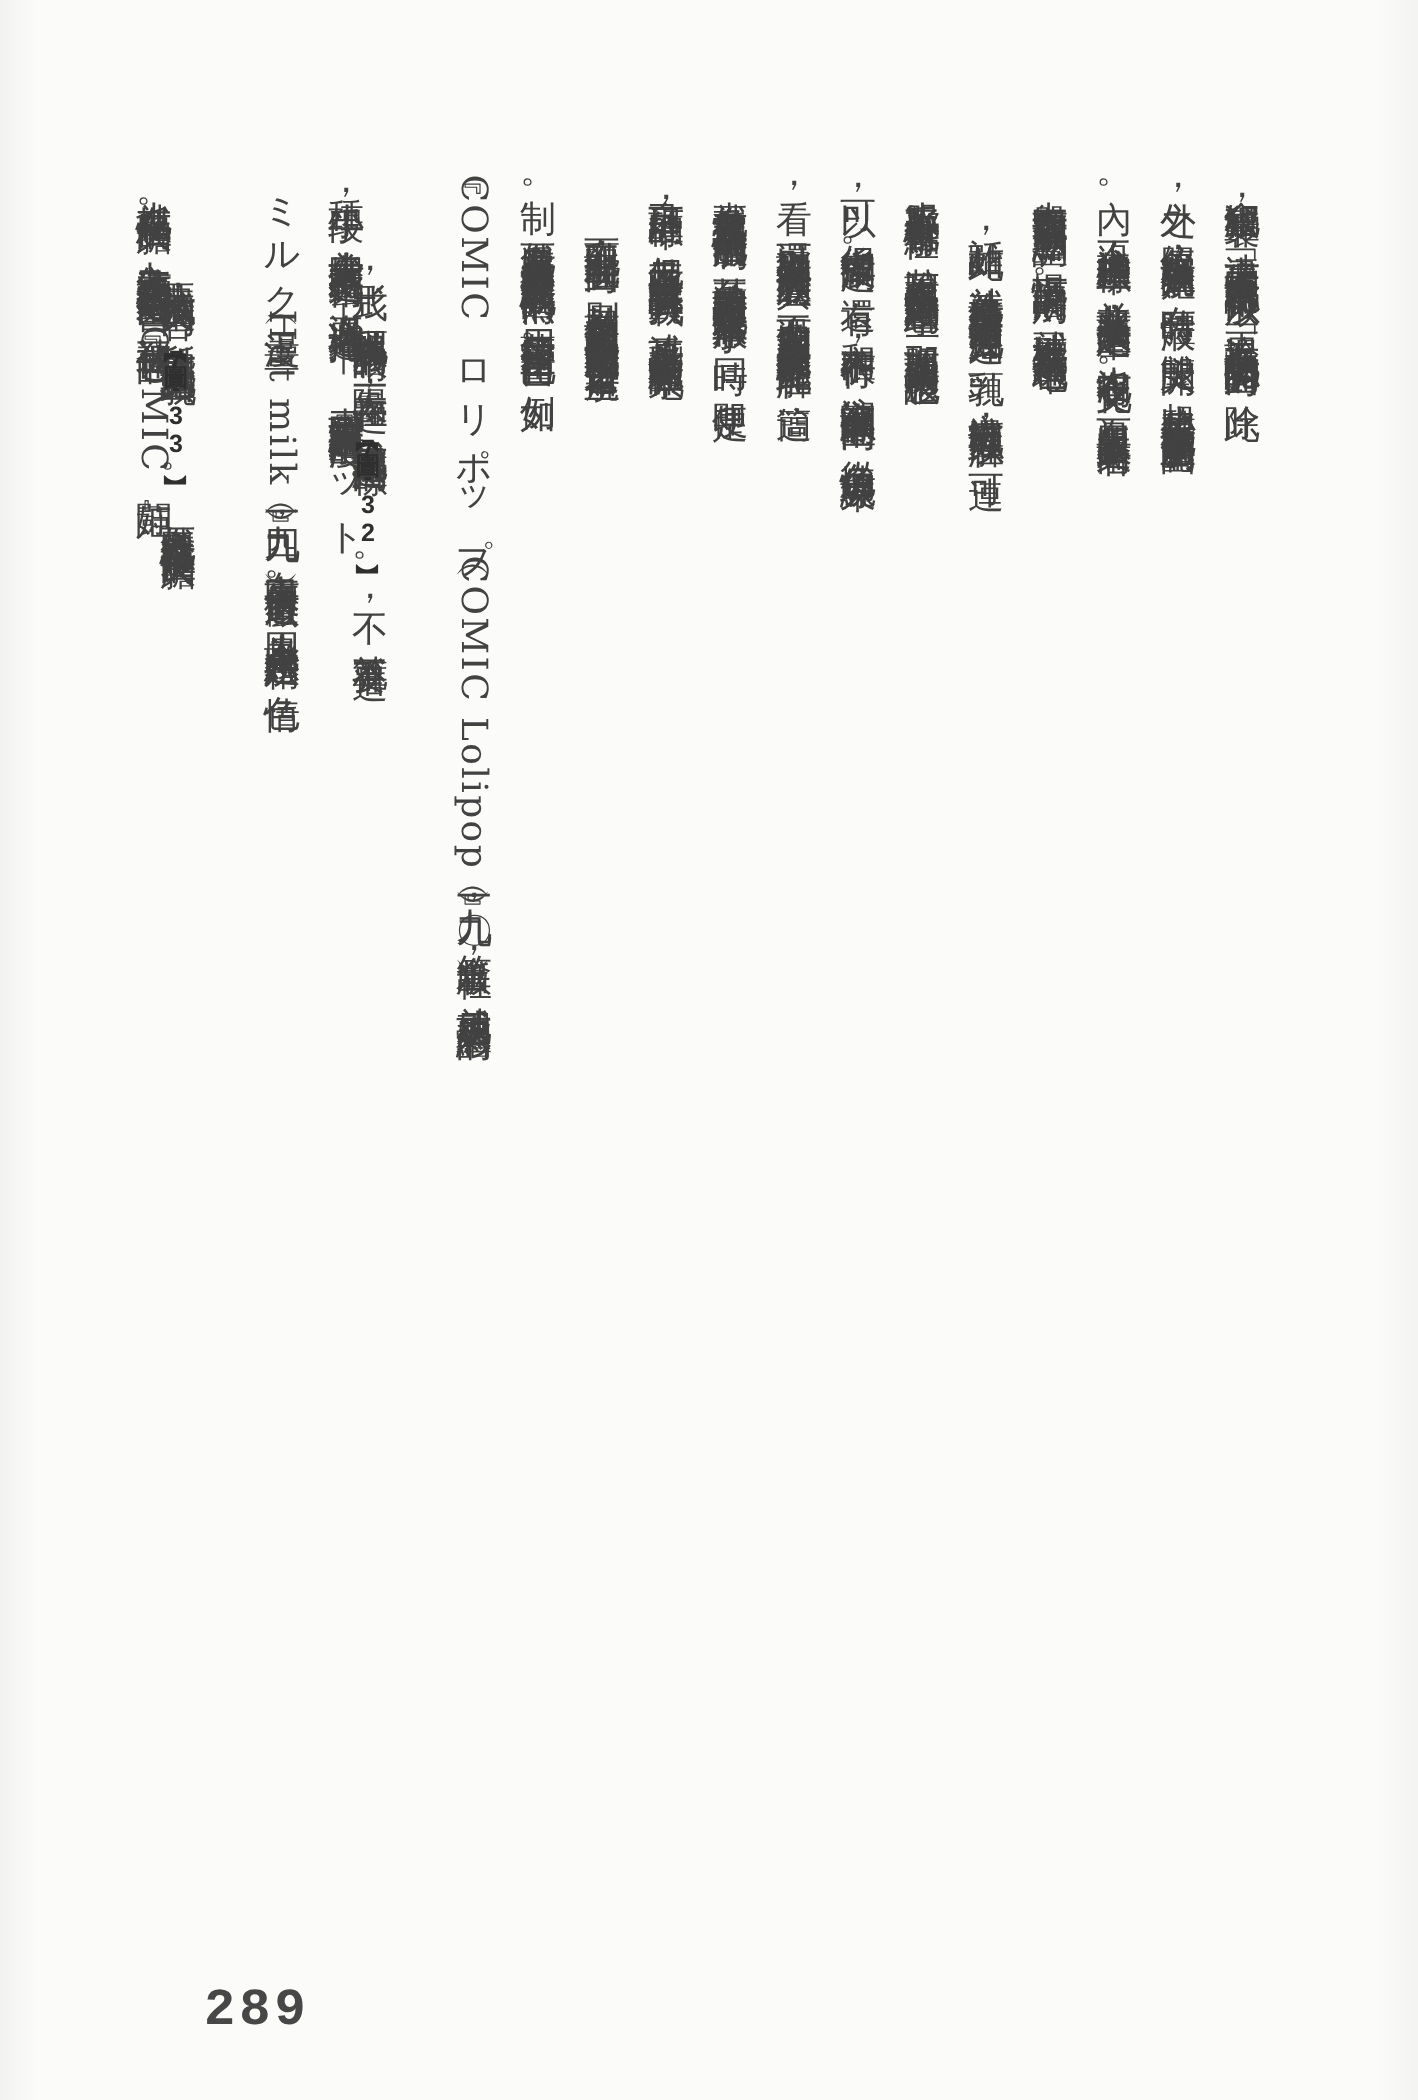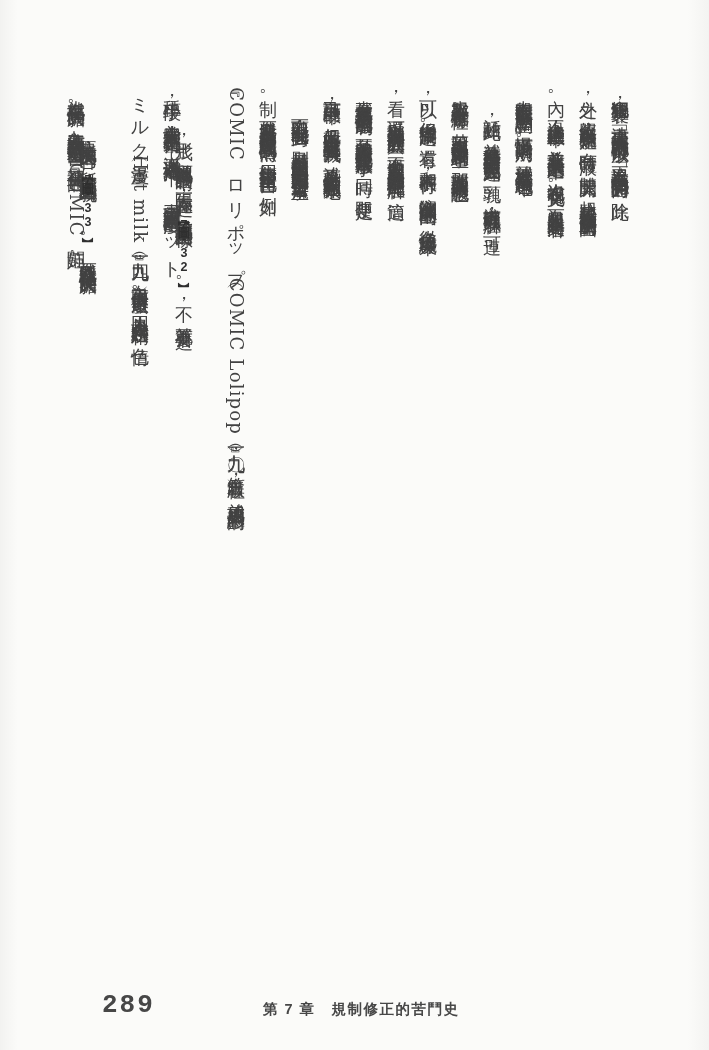--- a/index.html
+++ b/index.html
@@ -91,15 +91,14 @@
     </div>
     <div class="col">種小手段，美少女插圖本身就是藝術，沒必要遮遮掩掩——由司淳負責繪製封面的『漫画ホット</div>
     <div class="col">ミルク（漫畫Hot milk）』（一九九四，白夜書房）便曾這麼做。因為是令人聯想起妖精，色情</div>
     <div class="col">
       <span>要素較低的構圖內容，所以才能理直氣壯地露出乳頭</span><span class="figref">【圖7-33】</span><span>。然而既然存在這種良性的大膽，</span>
     </div>
     <div class="col">也就存在惡性的大膽。九六年連續三次被制定為不健全圖書，被逼至休刊的『COMIC闘姫』</div>
   </div>
 
   <div class="footer-pagenum">289</div>
-  <div class="footer-chapter">第 7 章　規制修正的苦鬥史</div>
 
 </div>
 
 </body></html>

